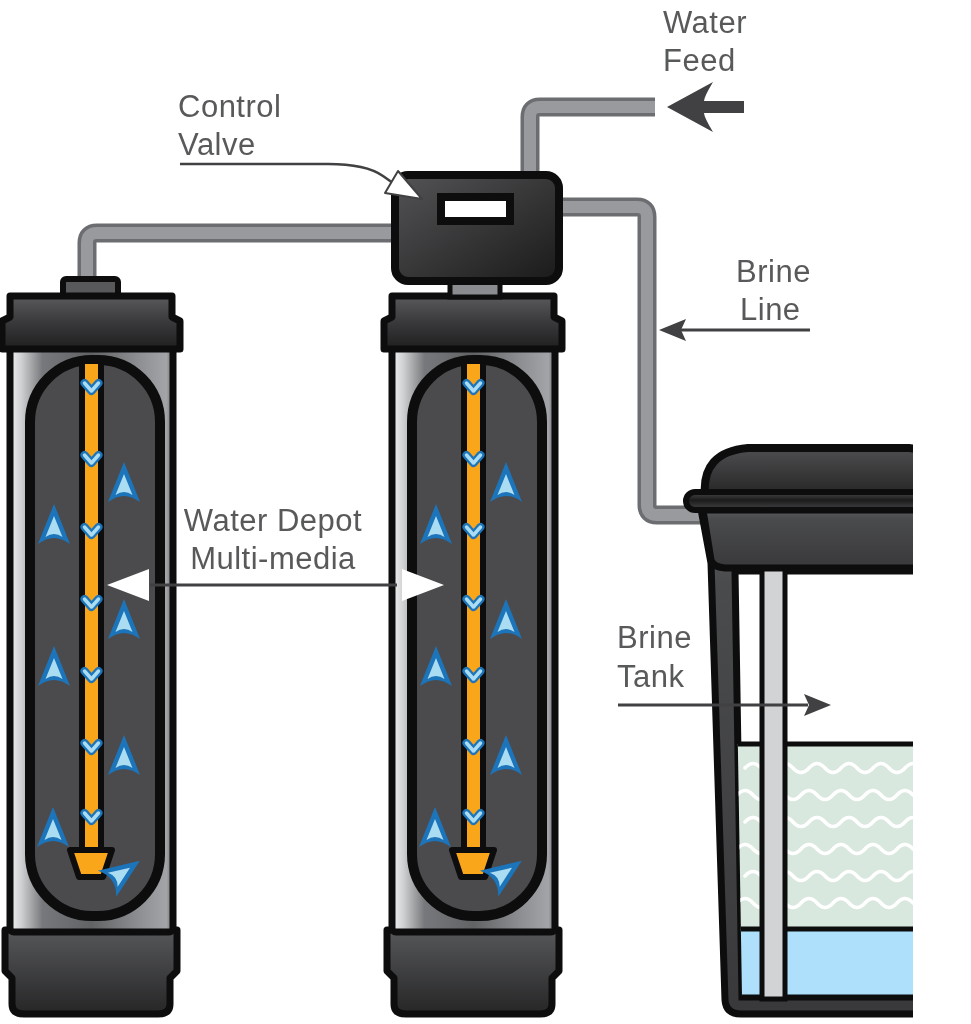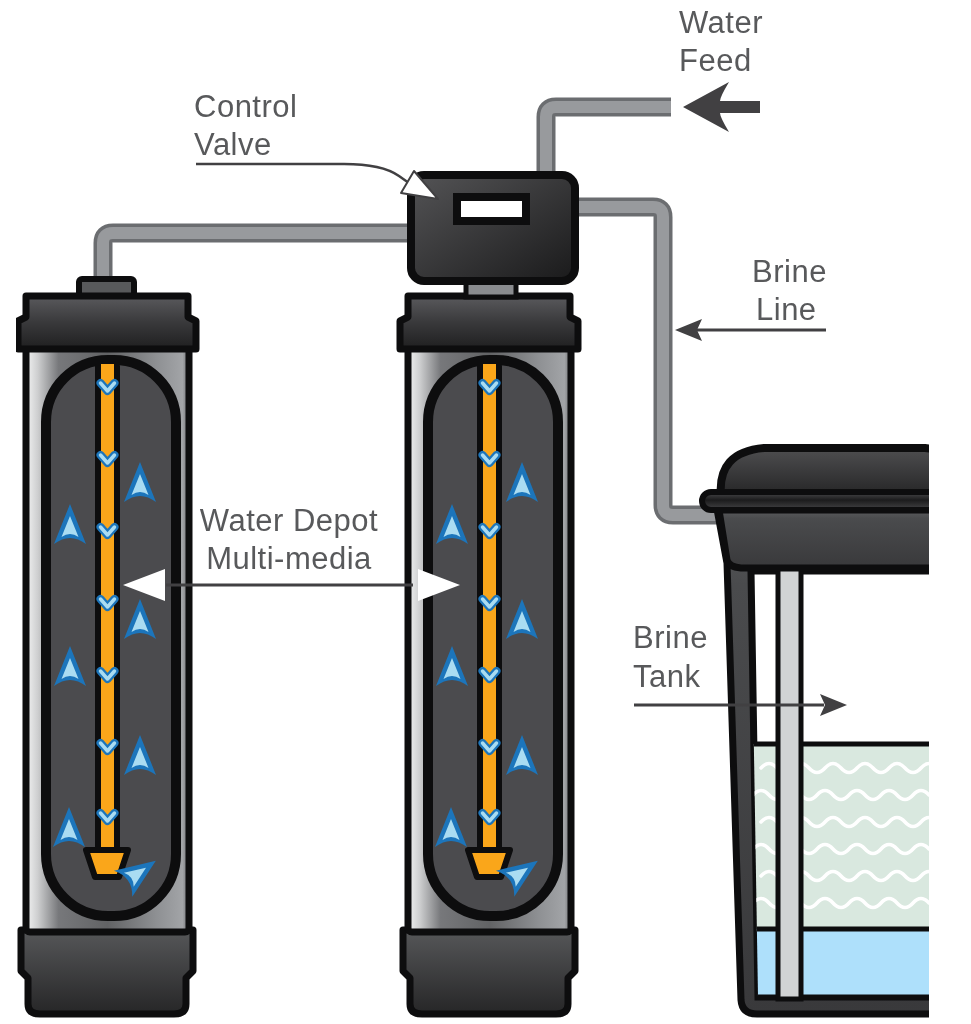--- a/index.html
+++ b/index.html
@@ -1,16 +1,16 @@
 <!DOCTYPE html>
 <html><head>
 <meta charset="utf-8">
 <style>
   html,body{margin:0;padding:0;background:#ffffff;}
-  .stage{position:relative;width:913px;height:1024px;background:#ffffff;overflow:hidden;margin-left:16px;}
+  .stage{position:relative;width:913px;height:1024px;background:#ffffff;overflow:hidden;}
   svg{position:absolute;left:0;top:0;}
   .lbl{font-family:"Liberation Sans","DejaVu Sans",sans-serif;font-size:31px;letter-spacing:.5px;fill:#58595b;}
   .outline{stroke:#0d0d0e;}
   .pipe-outer{fill:none;stroke:#6b6d70;stroke-width:19;stroke-linejoin:round;}
   .pipe-inner{fill:none;stroke:#989a9d;stroke-width:12;stroke-linejoin:round;}
   .thin-arrow{stroke:#414042;stroke-width:3;}
   .leader{fill:none;stroke:#414042;stroke-width:2.5;}
 </style>
 </head>
 <body>

